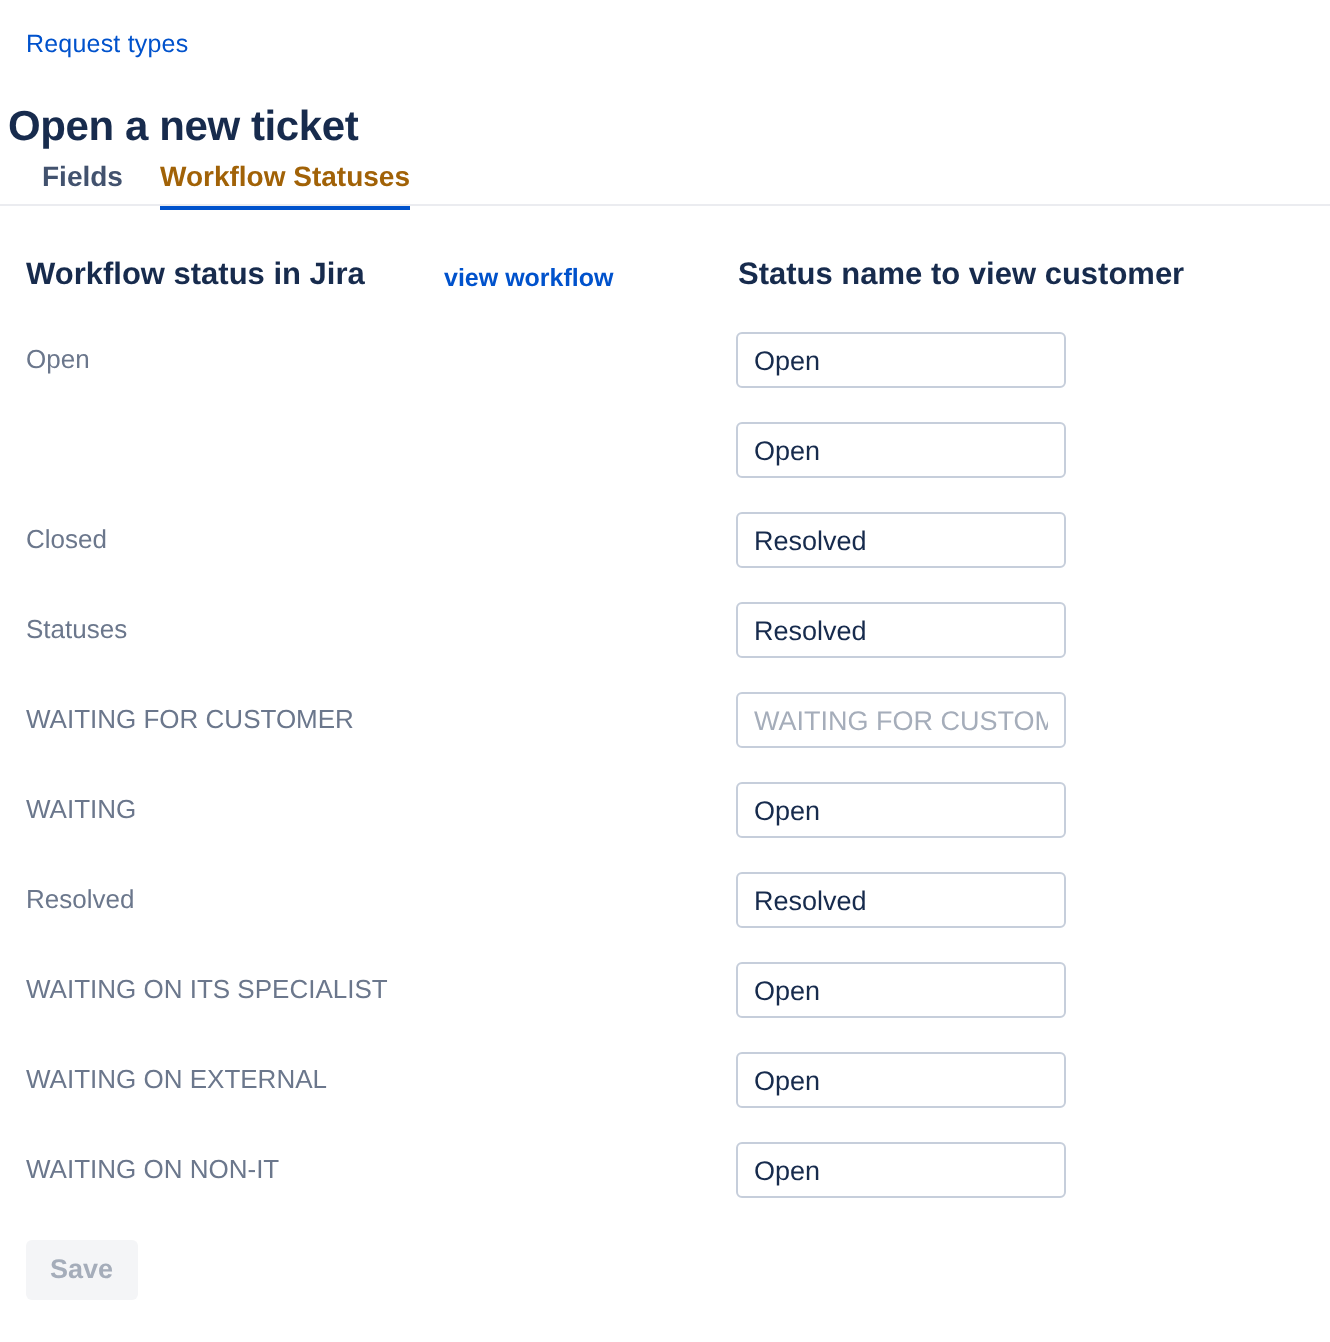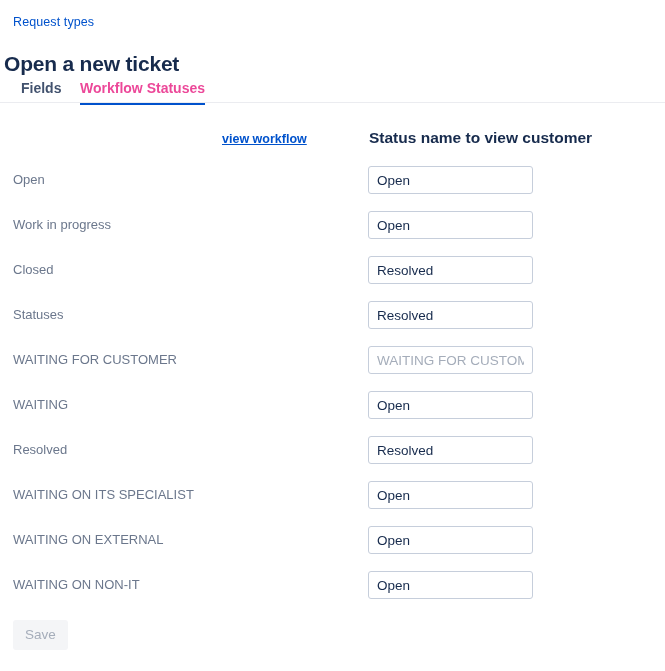--- a/index.html
+++ b/index.html
@@ -63,21 +63,21 @@
     padding-bottom: 5px;
     cursor: pointer;
     white-space: nowrap;
   }
   .tab-fields {
     left: 21px;
     color: #42526e;
   }
   .tab-workflow {
     left: 80px;
-    color: #ec4899;
+    color: #a16207;
     border-bottom: 2px solid #0052cc;
   }
   .tabs-rule {
     position: absolute;
     left: 0;
     top: 102px;
     width: 665px;
     height: 1px;
     background: #ebecf0;
   }
@@ -98,21 +98,20 @@
   .view-workflow {
     position: absolute;
     left: 222px;
     top: 131px;
     font-size: 12.5px;
     line-height: 16px;
     font-weight: bold;
     color: #0052cc;
     cursor: pointer;
     white-space: nowrap;
-    text-decoration: underline;
   }
 
   
   .rows {
     position: absolute;
     left: 0;
     top: 166px;
     width: 533px;
   }
   .row {
@@ -162,51 +161,51 @@
     height: 30px;
     padding: 0 12px;
     box-sizing: border-box;
     border: none;
     border-radius: 3px;
     background: #f4f5f7;
     color: #a5adba;
     font-family: "Liberation Sans", sans-serif;
     font-size: 13.5px;
     line-height: 30px;
-    font-weight: normal;
+    font-weight: bold;
     cursor: default;
   }
 </style>
 </head>
 <body>
 
 <div class="page">
 
   <a class="breadcrumb">Request types</a>
 
   <h1 class="page-title">Open a new ticket</h1>
 
   <div class="tabs">
     <div class="tab tab-fields">Fields</div>
     <div class="tab tab-workflow">Workflow Statuses</div>
   </div>
   <div class="tabs-rule"></div>
 
+  <div class="col-head col-head-left">Workflow status in Jira</div>
 
   <a class="view-workflow">view workflow</a>
 
   <div class="col-head col-head-right">Status name to view customer</div>
 
   <div class="rows">
       <div class="row">
         <div class="row-label">Open</div>
         <input type="text" class="row-field" value="Open" style="">
       </div>
       <div class="row">
-        <div class="row-label">Work in progress</div>
         <input type="text" class="row-field" value="Open" style="">
       </div>
       <div class="row">
         <div class="row-label">Closed</div>
         <input type="text" class="row-field" value="Resolved" style="">
       </div>
       <div class="row">
         <div class="row-label">Statuses</div>
         <input type="text" class="row-field" value="Resolved" style="">
       </div>

